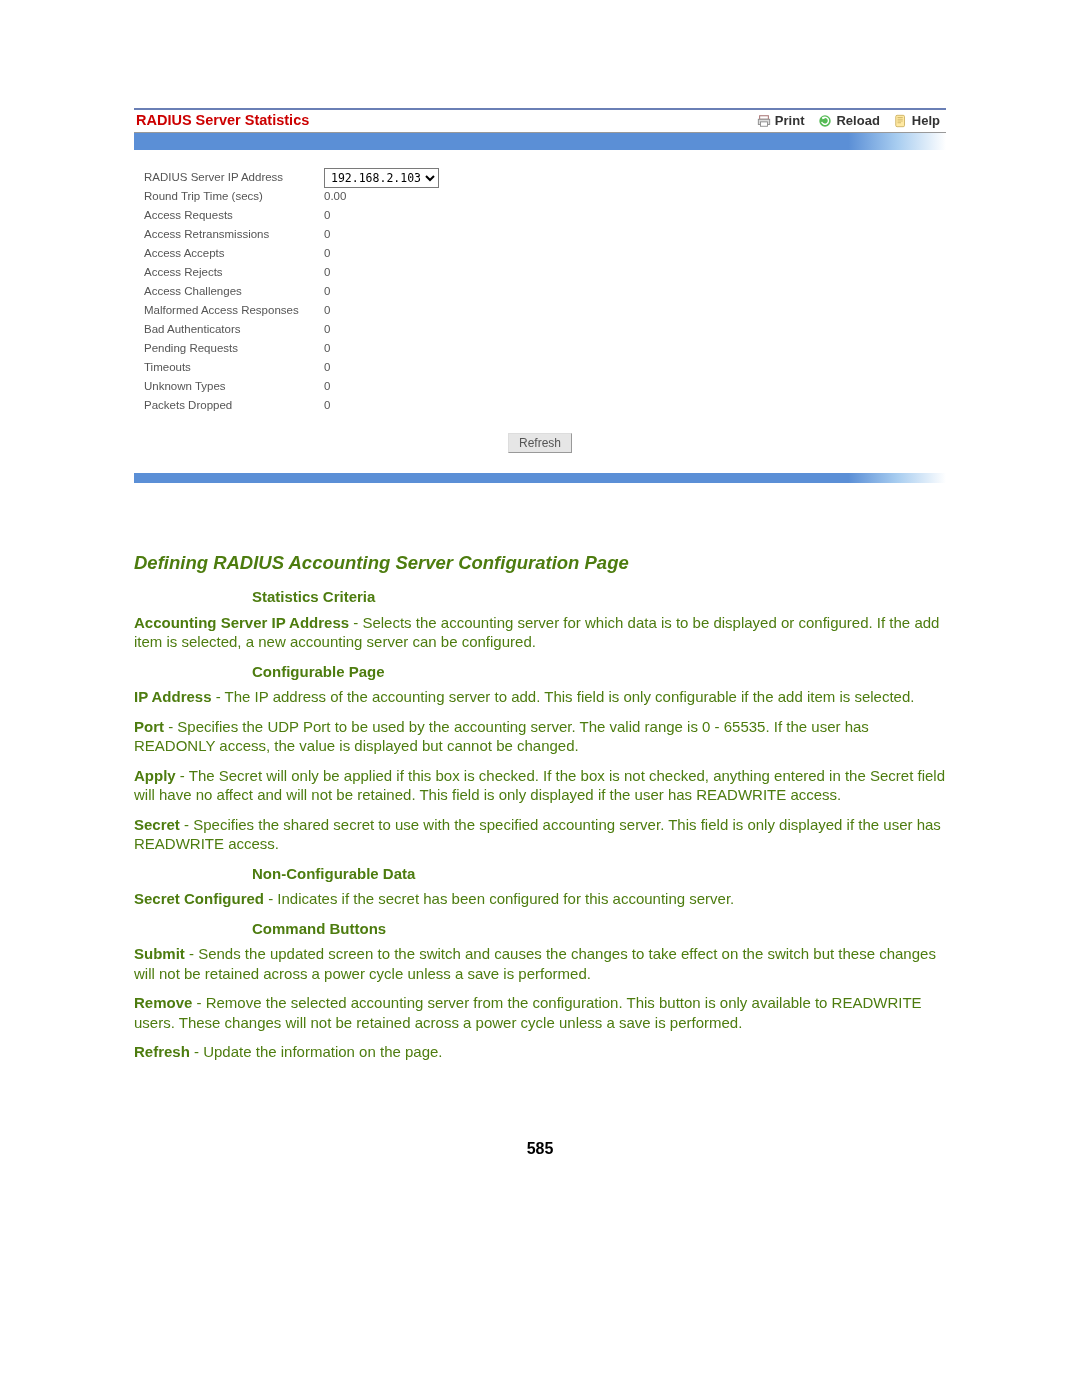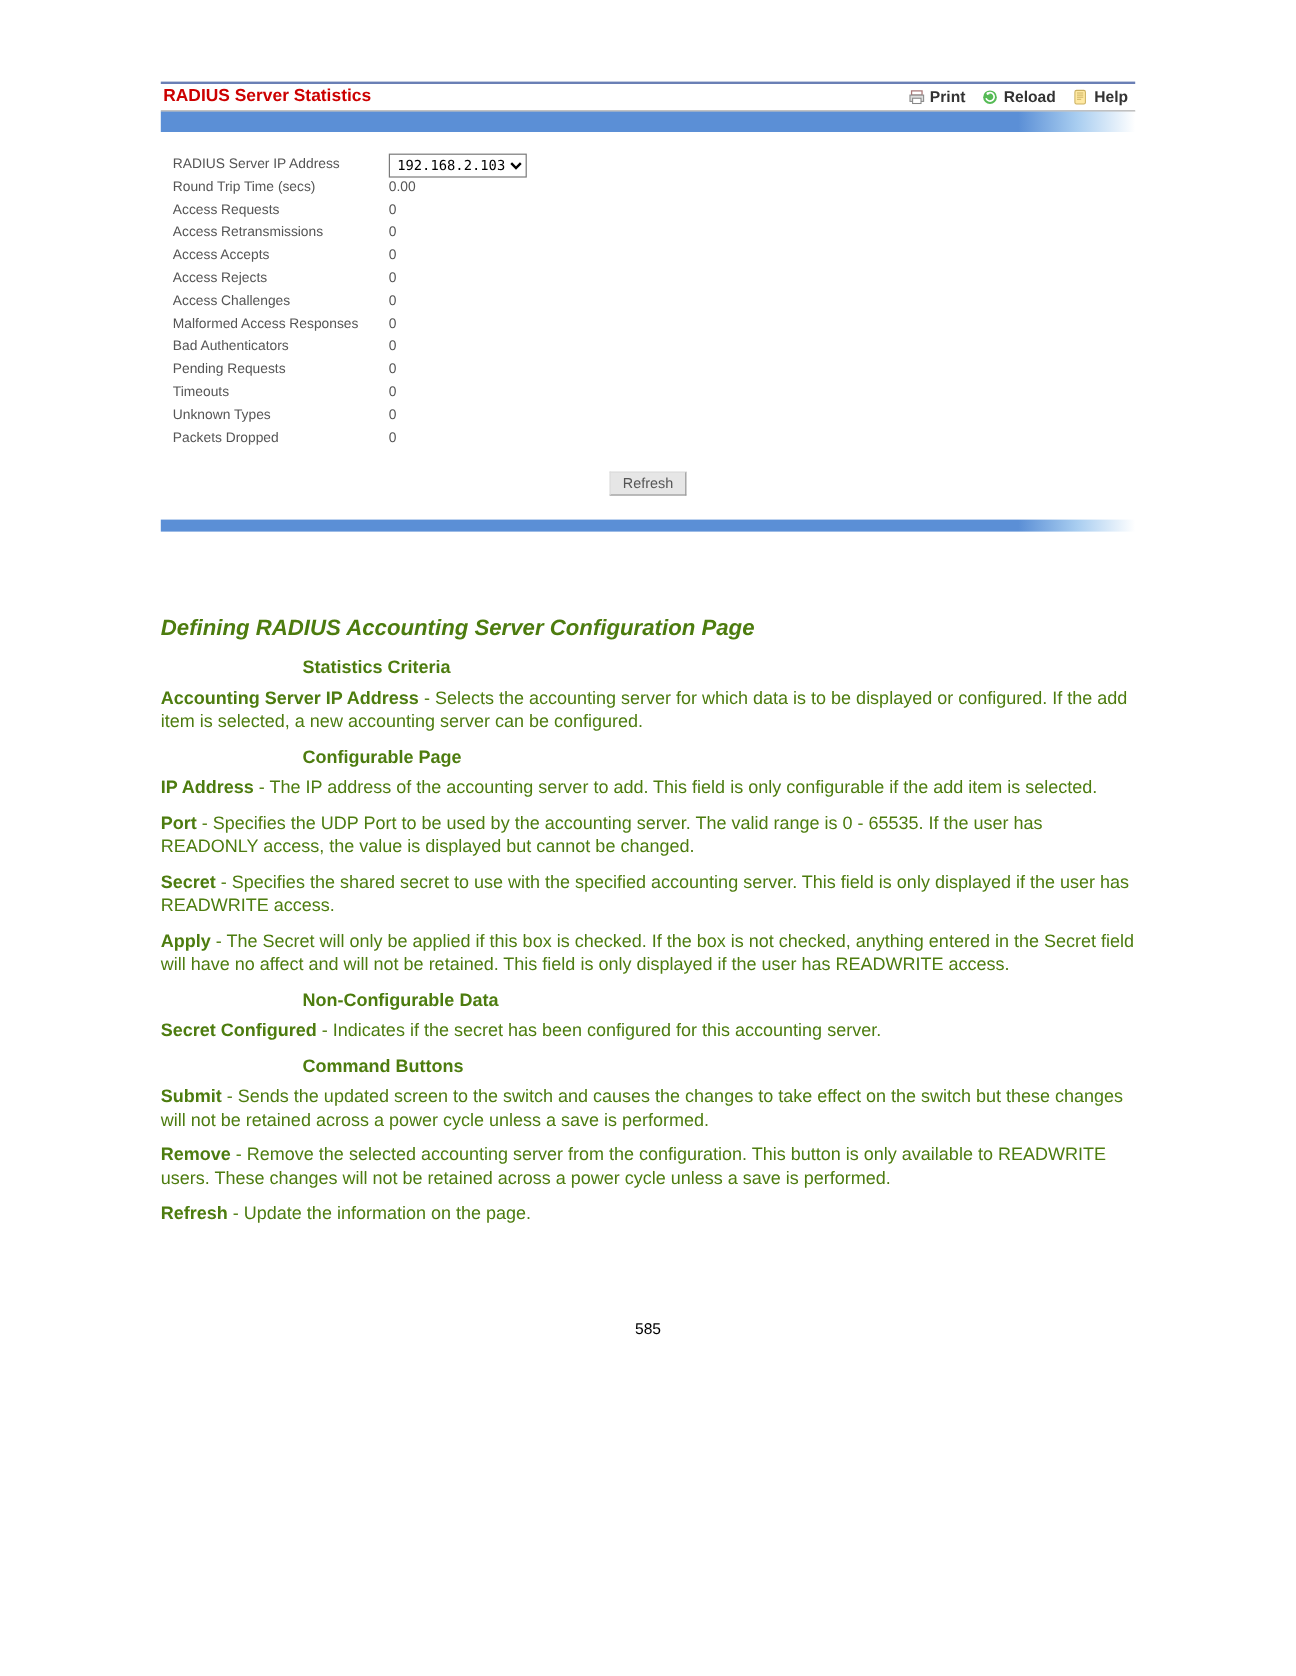--- a/index.html
+++ b/index.html
@@ -4,21 +4,21 @@
 <style>
   * { box-sizing: border-box; margin: 0; padding: 0; }
   body {
     font-family: Arial, Helvetica, sans-serif;
     background: #fff;
     width: 1080px;
     margin: 0 auto;
     color: #000;
   }
   .page {
-    padding: 68px 134px 60px 134px;
+    padding: 108px 134px 60px 134px;
   }
   .panel {
     border-top: 2px solid #6a7fb5;
   }
   .panel-header {
     display: flex;
     align-items: center;
     padding: 2px 6px 4px 2px;
     border-bottom: 1px solid #999;
   }
@@ -116,22 +116,22 @@
     font-size: 15px;
     font-weight: bold;
     margin: 8px 0 6px 118px;
   }
   .doc p {
     margin: 6px 0 10px 0;
   }
   .doc .term { font-weight: bold; }
   .page-num {
     text-align: center;
-    font-size: 13px;
-    font-weight: normal;
+    font-size: 16px;
+    font-weight: bold;
     margin-top: 78px;
   }
 </style>
 </head>
 <body>
 
 <div class="page">
 
   <div class="panel">
     <div class="panel-header">
@@ -239,22 +239,22 @@
 
     <h3>Statistics Criteria</h3>
     <div id="sec-selection">
         <p><span class="term">Accounting Server IP Address</span><span> - Selects the accounting server for which data is to be displayed or configured. If the add item is selected, a new accounting server can be configured.</span></p>
       </div>
 
     <h3>Configurable Page</h3>
     <div id="sec-config">
         <p><span class="term">IP Address</span><span> - The IP address of the accounting server to add. This field is only configurable if the add item is selected.</span></p>
         <p><span class="term">Port</span><span> - Specifies the UDP Port to be used by the accounting server. The valid range is 0 - 65535. If the user has READONLY access, the value is displayed but cannot be changed.</span></p>
+        <p><span class="term">Apply</span><span> - The Secret will only be applied if this box is checked. If the box is not checked, anything entered in the Secret field will have no affect and will not be retained. This field is only displayed if the user has READWRITE access.</span></p>
         <p><span class="term">Secret</span><span> - Specifies the shared secret to use with the specified accounting server. This field is only displayed if the user has READWRITE access.</span></p>
-        <p><span class="term">Apply</span><span> - The Secret will only be applied if this box is checked. If the box is not checked, anything entered in the Secret field will have no affect and will not be retained. This field is only displayed if the user has READWRITE access.</span></p>
       </div>
 
     <h3>Non-Configurable Data</h3>
     <div id="sec-nonconfig">
         <p><span class="term">Secret Configured</span><span> - Indicates if the secret has been configured for this accounting server.</span></p>
       </div>
 
     <h3>Command Buttons</h3>
     <div id="sec-cmd">
         <p><span class="term">Submit</span><span> - Sends the updated screen to the switch and causes the changes to take effect on the switch but these changes will not be retained across a power cycle unless a save is performed.</span></p>

